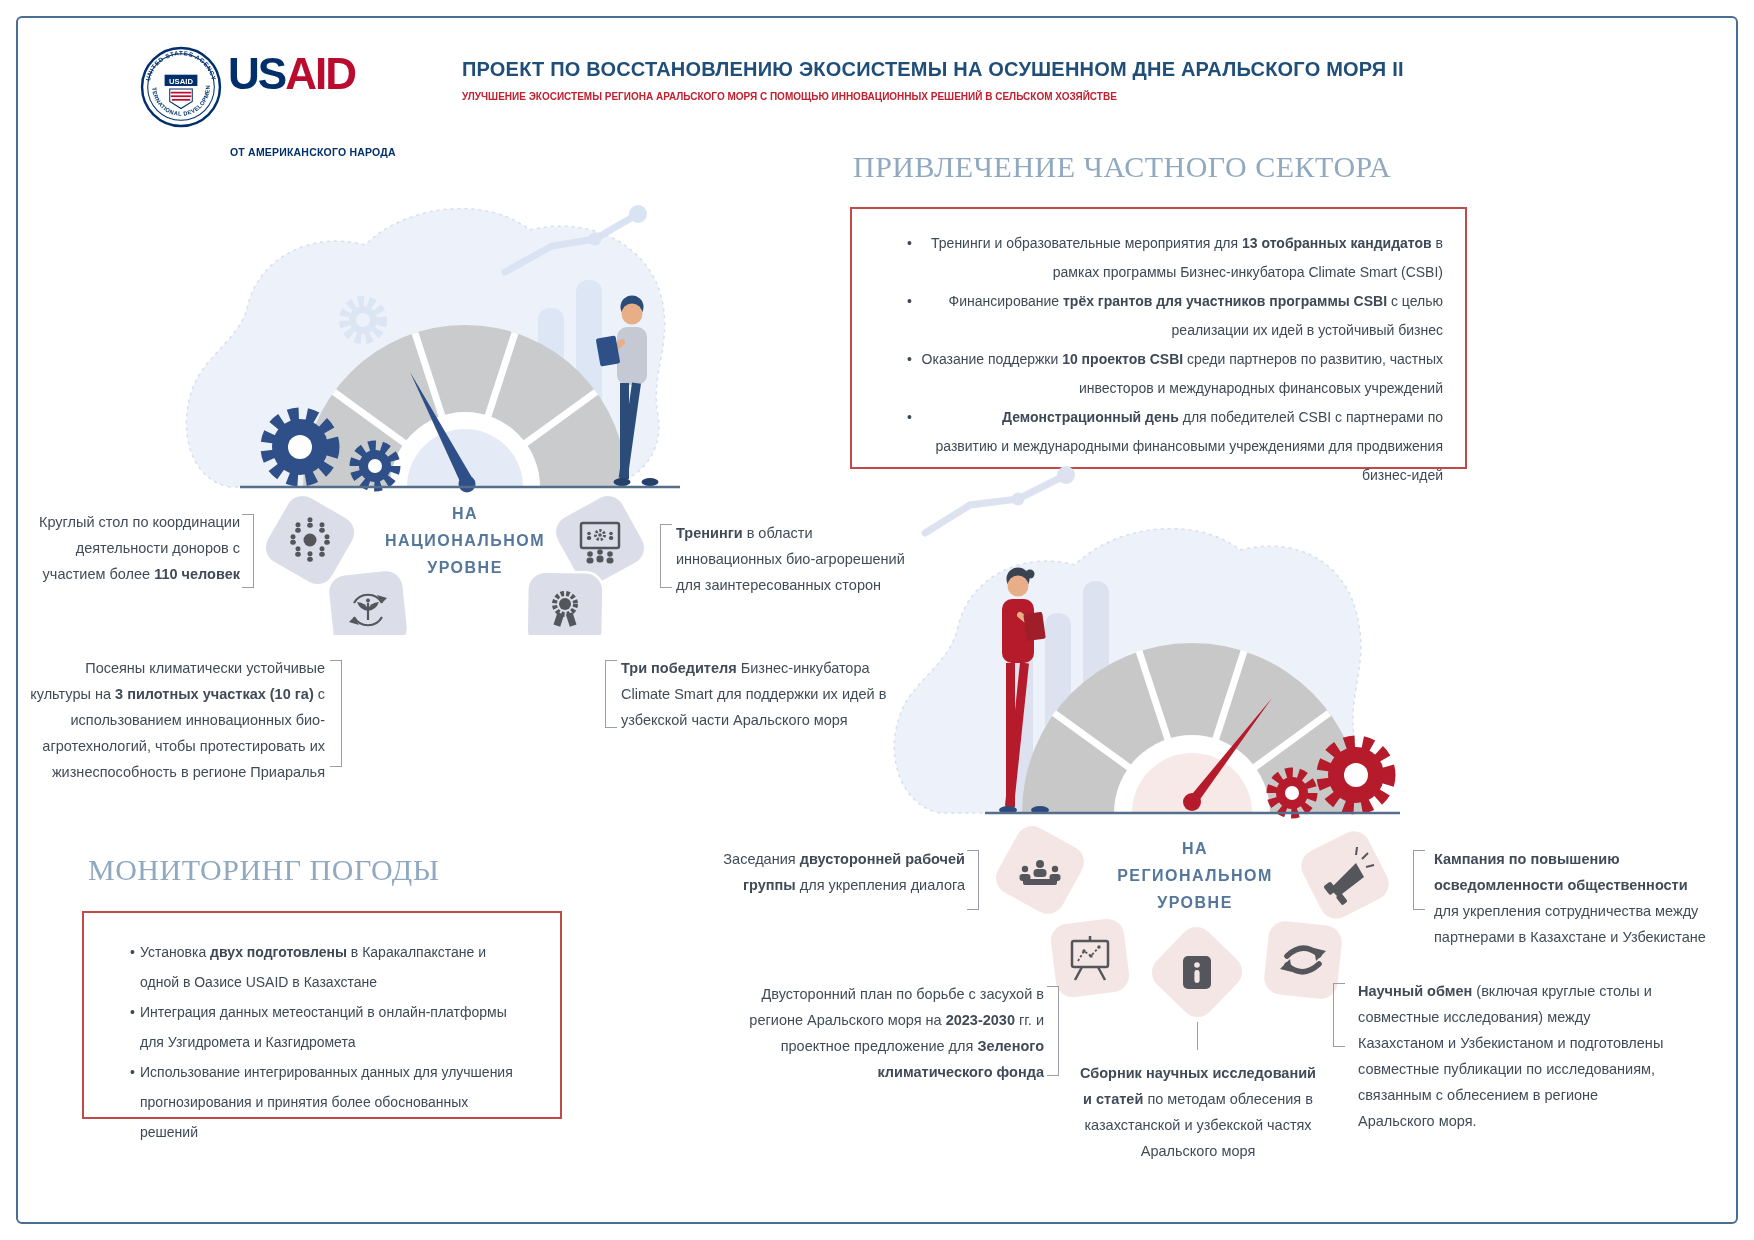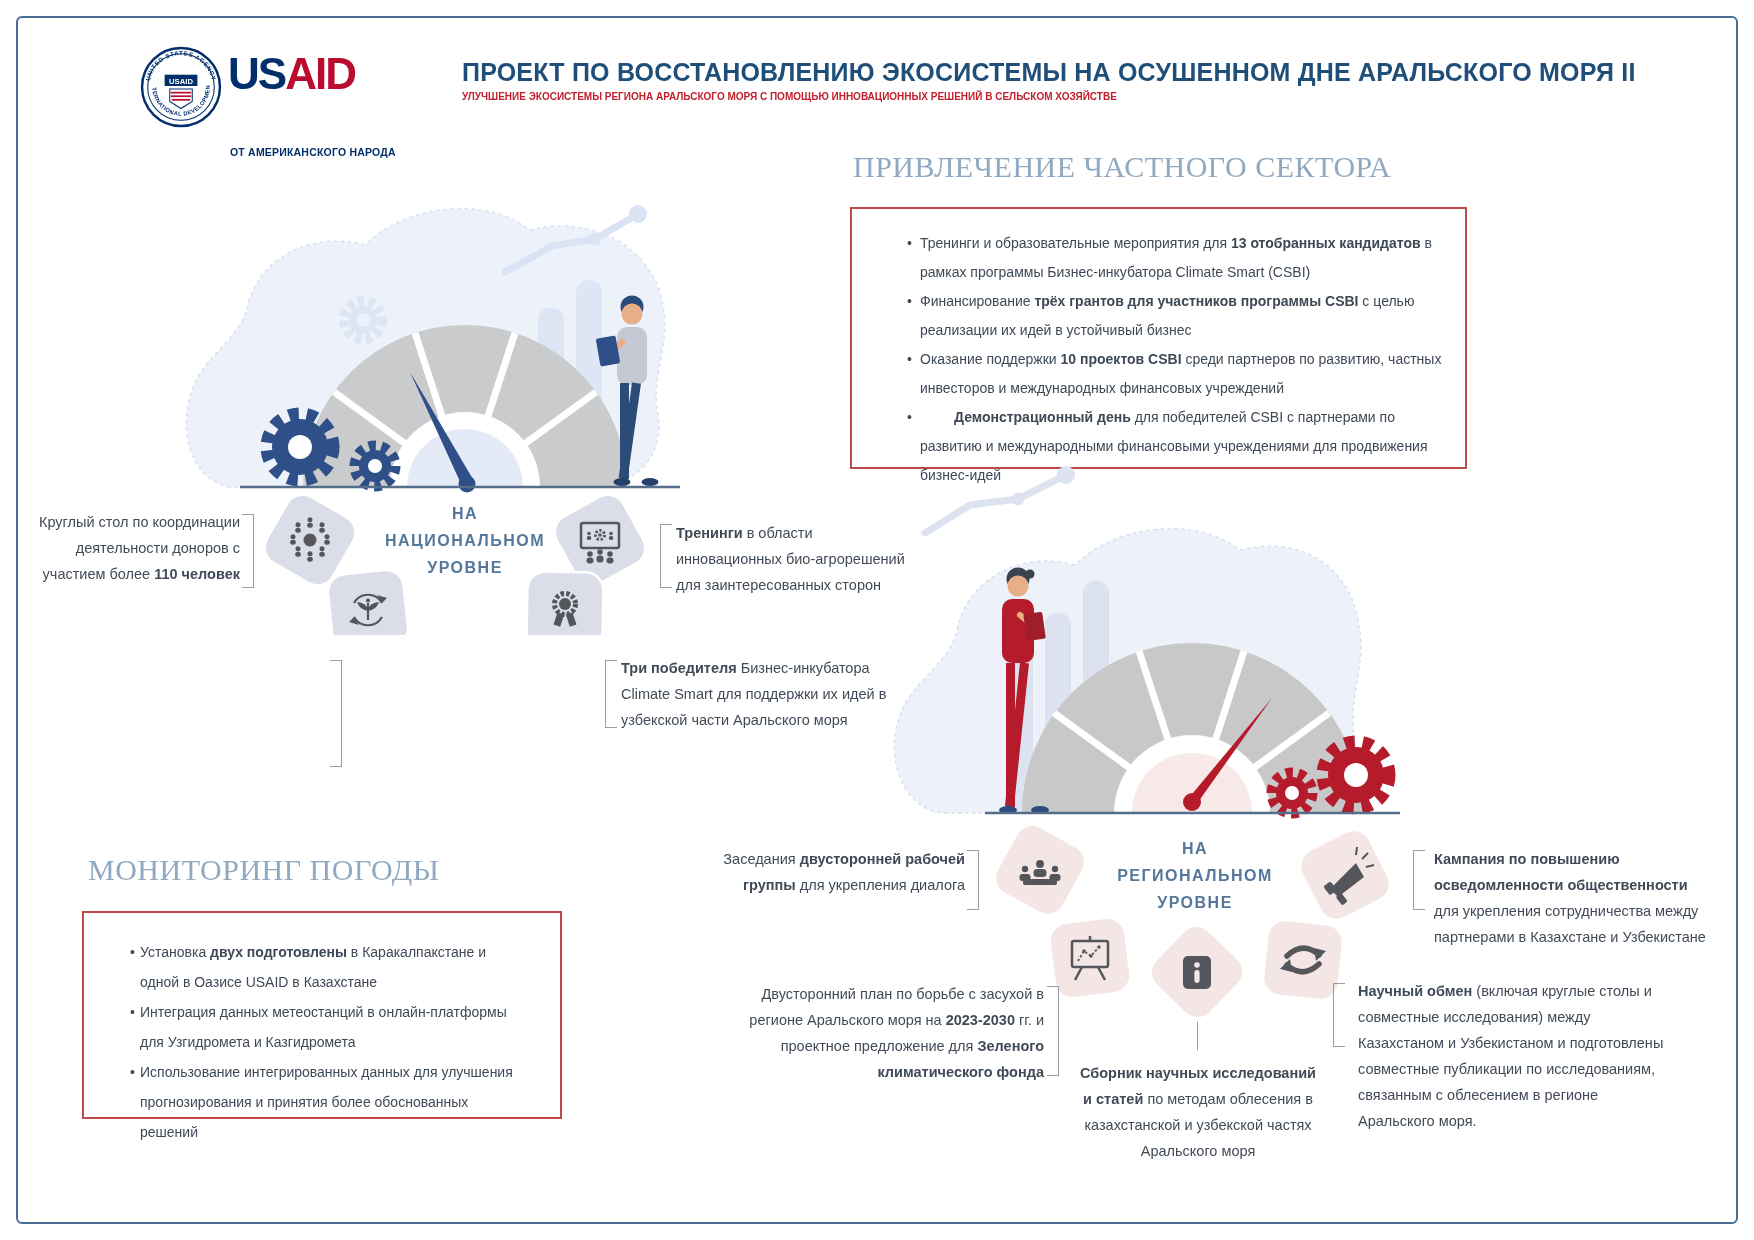--- a/index.html
+++ b/index.html
@@ -1,33 +1,33 @@
 <!DOCTYPE html>
 <html><head>
 <meta charset="utf-8">
 <style>
   html,body{margin:0;padding:0;background:#fff;}
   .page{position:relative;width:1754px;height:1240px;background:#fff;overflow:hidden;
         font-family:"Liberation Sans",sans-serif;color:#3E4956;}
   .abs{position:absolute;}
   .frame{position:absolute;left:16px;top:16px;right:16px;bottom:16px;
          border:2px solid #4a6d96;border-radius:6px;}
-  .title{font-size:25px;font-weight:700;color:#1F4E79;letter-spacing:.2px;white-space:nowrap;}
+  .title{font-size:20px;font-weight:700;color:#1F4E79;letter-spacing:.2px;white-space:nowrap;}
   .subtitle{font-size:10px;font-weight:700;color:#C1202E;white-space:nowrap;}
   .logo-word{font-size:44px;font-weight:700;letter-spacing:-2px;color:#002F6C;line-height:44px;}
   .logo-word .aid{color:#BA0C2F;}
   .logo-tag{font-size:10.5px;font-weight:700;color:#002F6C;letter-spacing:.2px;margin-top:47px;}
   .serif-h{font-family:"Liberation Serif",serif;font-size:30px;font-weight:400;
            color:#90A9C1;letter-spacing:.5px;white-space:nowrap;}
   .redbox{border:2px solid #BE4B48;background:#fff;}
   .redbox ul{list-style:none;margin:0;}
   .redbox li{position:relative;padding-left:13px;}
   .redbox li::before{content:"\2022";position:absolute;left:0;top:0;color:#3E4956;}
   .pbox ul{padding:20px 22px 0 55px;}
-  .pbox li{font-size:14px;line-height:29px;}
+  .pbox li{font-size:14px;line-height:29px;text-align:right;}
   .wbox ul{padding:24px 40px 0 46px;}
   .wbox li{font-size:14px;line-height:30px;padding-left:10px;}
   .callout{font-size:14.5px;line-height:26px;color:#414B58;}
   .r{text-align:right;} .c{text-align:center;}
   .fan-label{font-size:16px;font-weight:700;color:#54779B;letter-spacing:1.5px;
              line-height:27px;text-align:center;}
   .bracket-close{border-top:1.5px solid #999EA6;border-right:1.5px solid #999EA6;
                  border-bottom:1.5px solid #999EA6;}
   .bracket-open{border-top:1.5px solid #999EA6;border-left:1.5px solid #999EA6;
                 border-bottom:1.5px solid #999EA6;}
@@ -196,20 +196,21 @@
         <rect x="397.5" y="423" width="7" height="13" class="ink" transform="rotate(-18 401 429)"></rect>
       </g>
     </g>
   </svg>
 
   <div class="abs fan-label" style="left:384px;top:500px;width:162px;">НА НАЦИОНАЛЬНОМ УРОВНЕ</div>
 
   <div class="abs callout r" style="left:18px;top:509px;width:222px;"><span>Круглый стол по координации деятельности доноров с участием более </span><span style="font-weight: 700;">110 человек</span></div>
   <div class="abs bracket-close" style="left:242px;top:514px;width:11px;height:72px;"></div>
 
+  <div class="abs callout r" style="left:28px;top:655px;width:297px;"><span>Посеяны климатически устойчивые культуры на </span><span style="font-weight: 700;">3 пилотных участках (10 га)</span><span> с использованием инновационных био-агротехнологий, чтобы протестировать их жизнеспособность в регионе Приаралья</span></div>
   <div class="abs bracket-close" style="left:330px;top:660px;width:11px;height:105px;"></div>
 
   <div class="abs callout" style="left:676px;top:520px;width:245px;"><span style="font-weight: 700;">Тренинги</span><span> в области инновационных био-агрорешений для заинтересованных сторон</span></div>
   <div class="abs bracket-open" style="left:660px;top:524px;width:11px;height:62px;"></div>
 
   <div class="abs callout" style="left:621px;top:655px;width:295px;"><span style="font-weight: 700;">Три победителя</span><span> Бизнес-инкубатора Climate Smart для поддержки их идей в узбекской части Аральского моря</span></div>
   <div class="abs bracket-open" style="left:605px;top:660px;width:11px;height:66px;"></div>
 
   <div class="abs serif-h" style="left:88px;top:853px;">МОНИТОРИНГ ПОГОДЫ</div>
   <div class="abs redbox wbox" style="left:82px;top:911px;width:476px;height:204px;">

